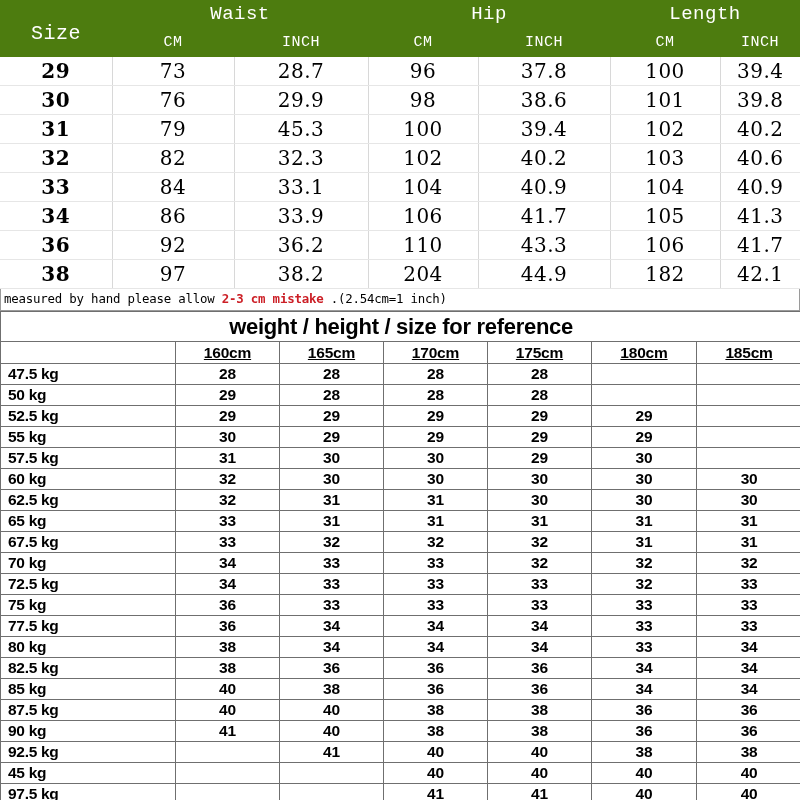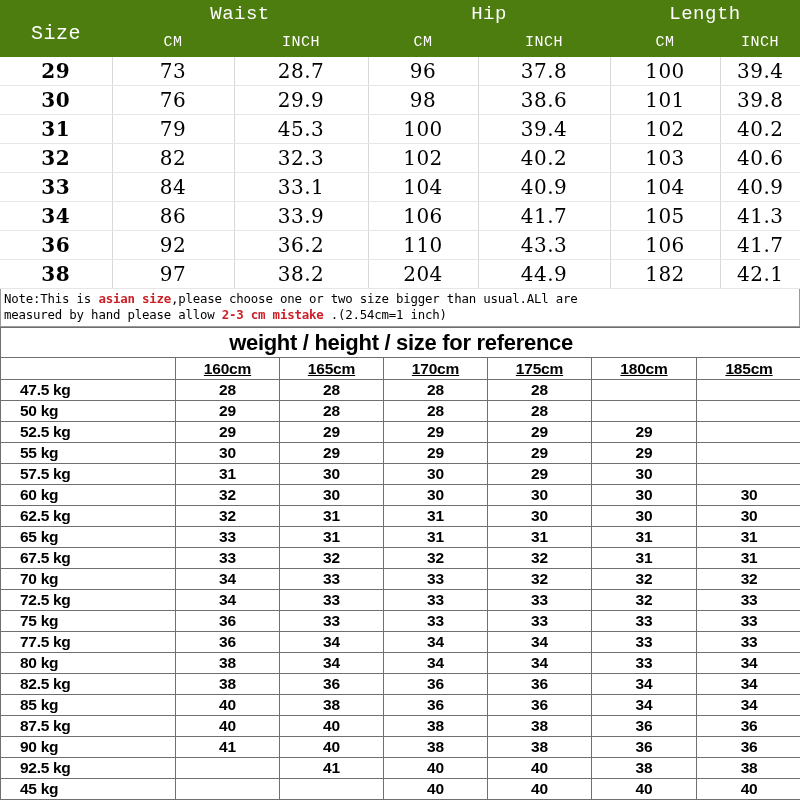--- a/index.html
+++ b/index.html
@@ -126,21 +126,21 @@
     letter-spacing: -0.2px;
     text-decoration: underline;
   }
   .ref-table th.corner { height: 22px; }
   .ref-table td.wcell {
     height: 21px;
     font-size: 15.5px;
     font-weight: bold;
     text-align: left;
     vertical-align: middle;
-    padding-left: 19px;
+    padding-left: 7px;
     letter-spacing: -0.3px;
   }
   .ref-table td.vcell {
     height: 21px;
     font-size: 15.5px;
     font-weight: bold;
     text-align: center;
     vertical-align: middle;
     letter-spacing: -0.2px;
   }
@@ -244,21 +244,20 @@
         <td>38.2</td>
         <td>204</td>
         <td>44.9</td>
         <td>182</td>
         <td>42.1</td>
       </tr>
     </tbody>
 </table>
 
 <div class="note">
-  <div><span>Note:This is </span><span class="hl">asian size</span><span>,please choose one or two size bigger than usual.ALl are</span></div>
   <div><span>measured by hand please allow </span><span class="hl">2-3 cm mistake</span><span> .(2.54cm=1 inch)</span></div>
 </div>
 
 <div class="ref-wrap">
 <table class="ref-table">
   <colgroup>
     <col class="c-w">
         <col class="c-h">
         <col class="c-h">
         <col class="c-h">

